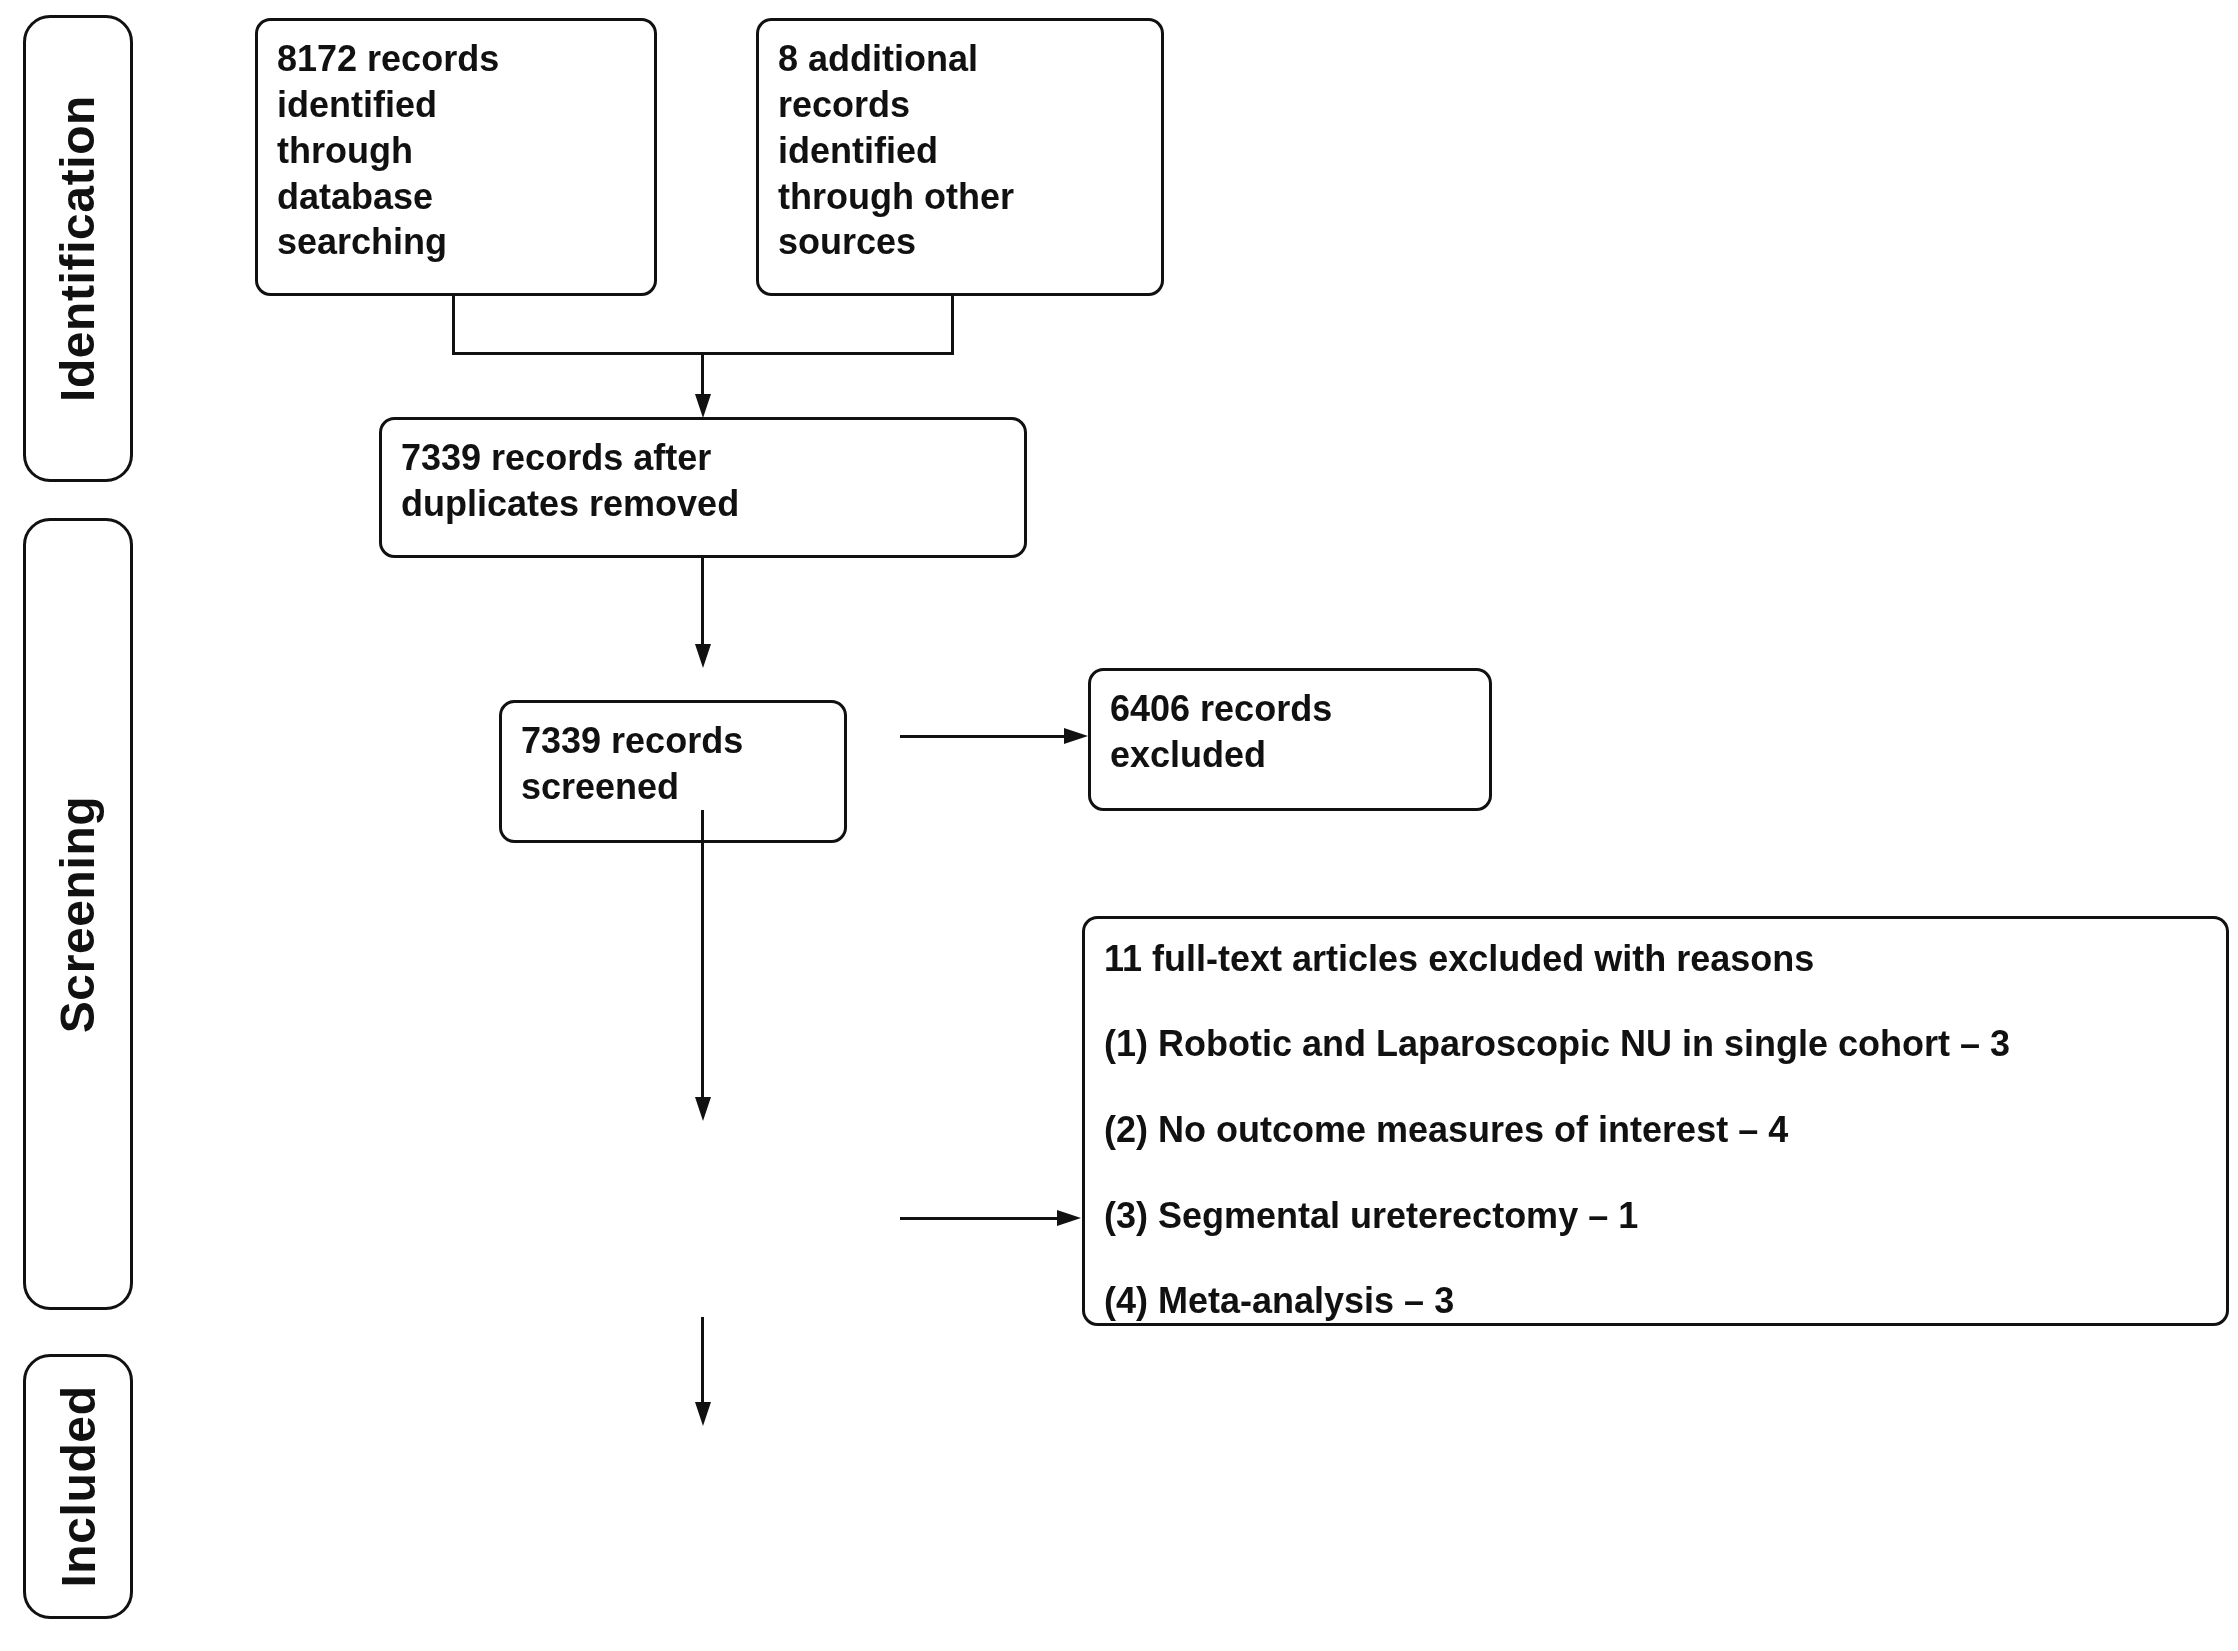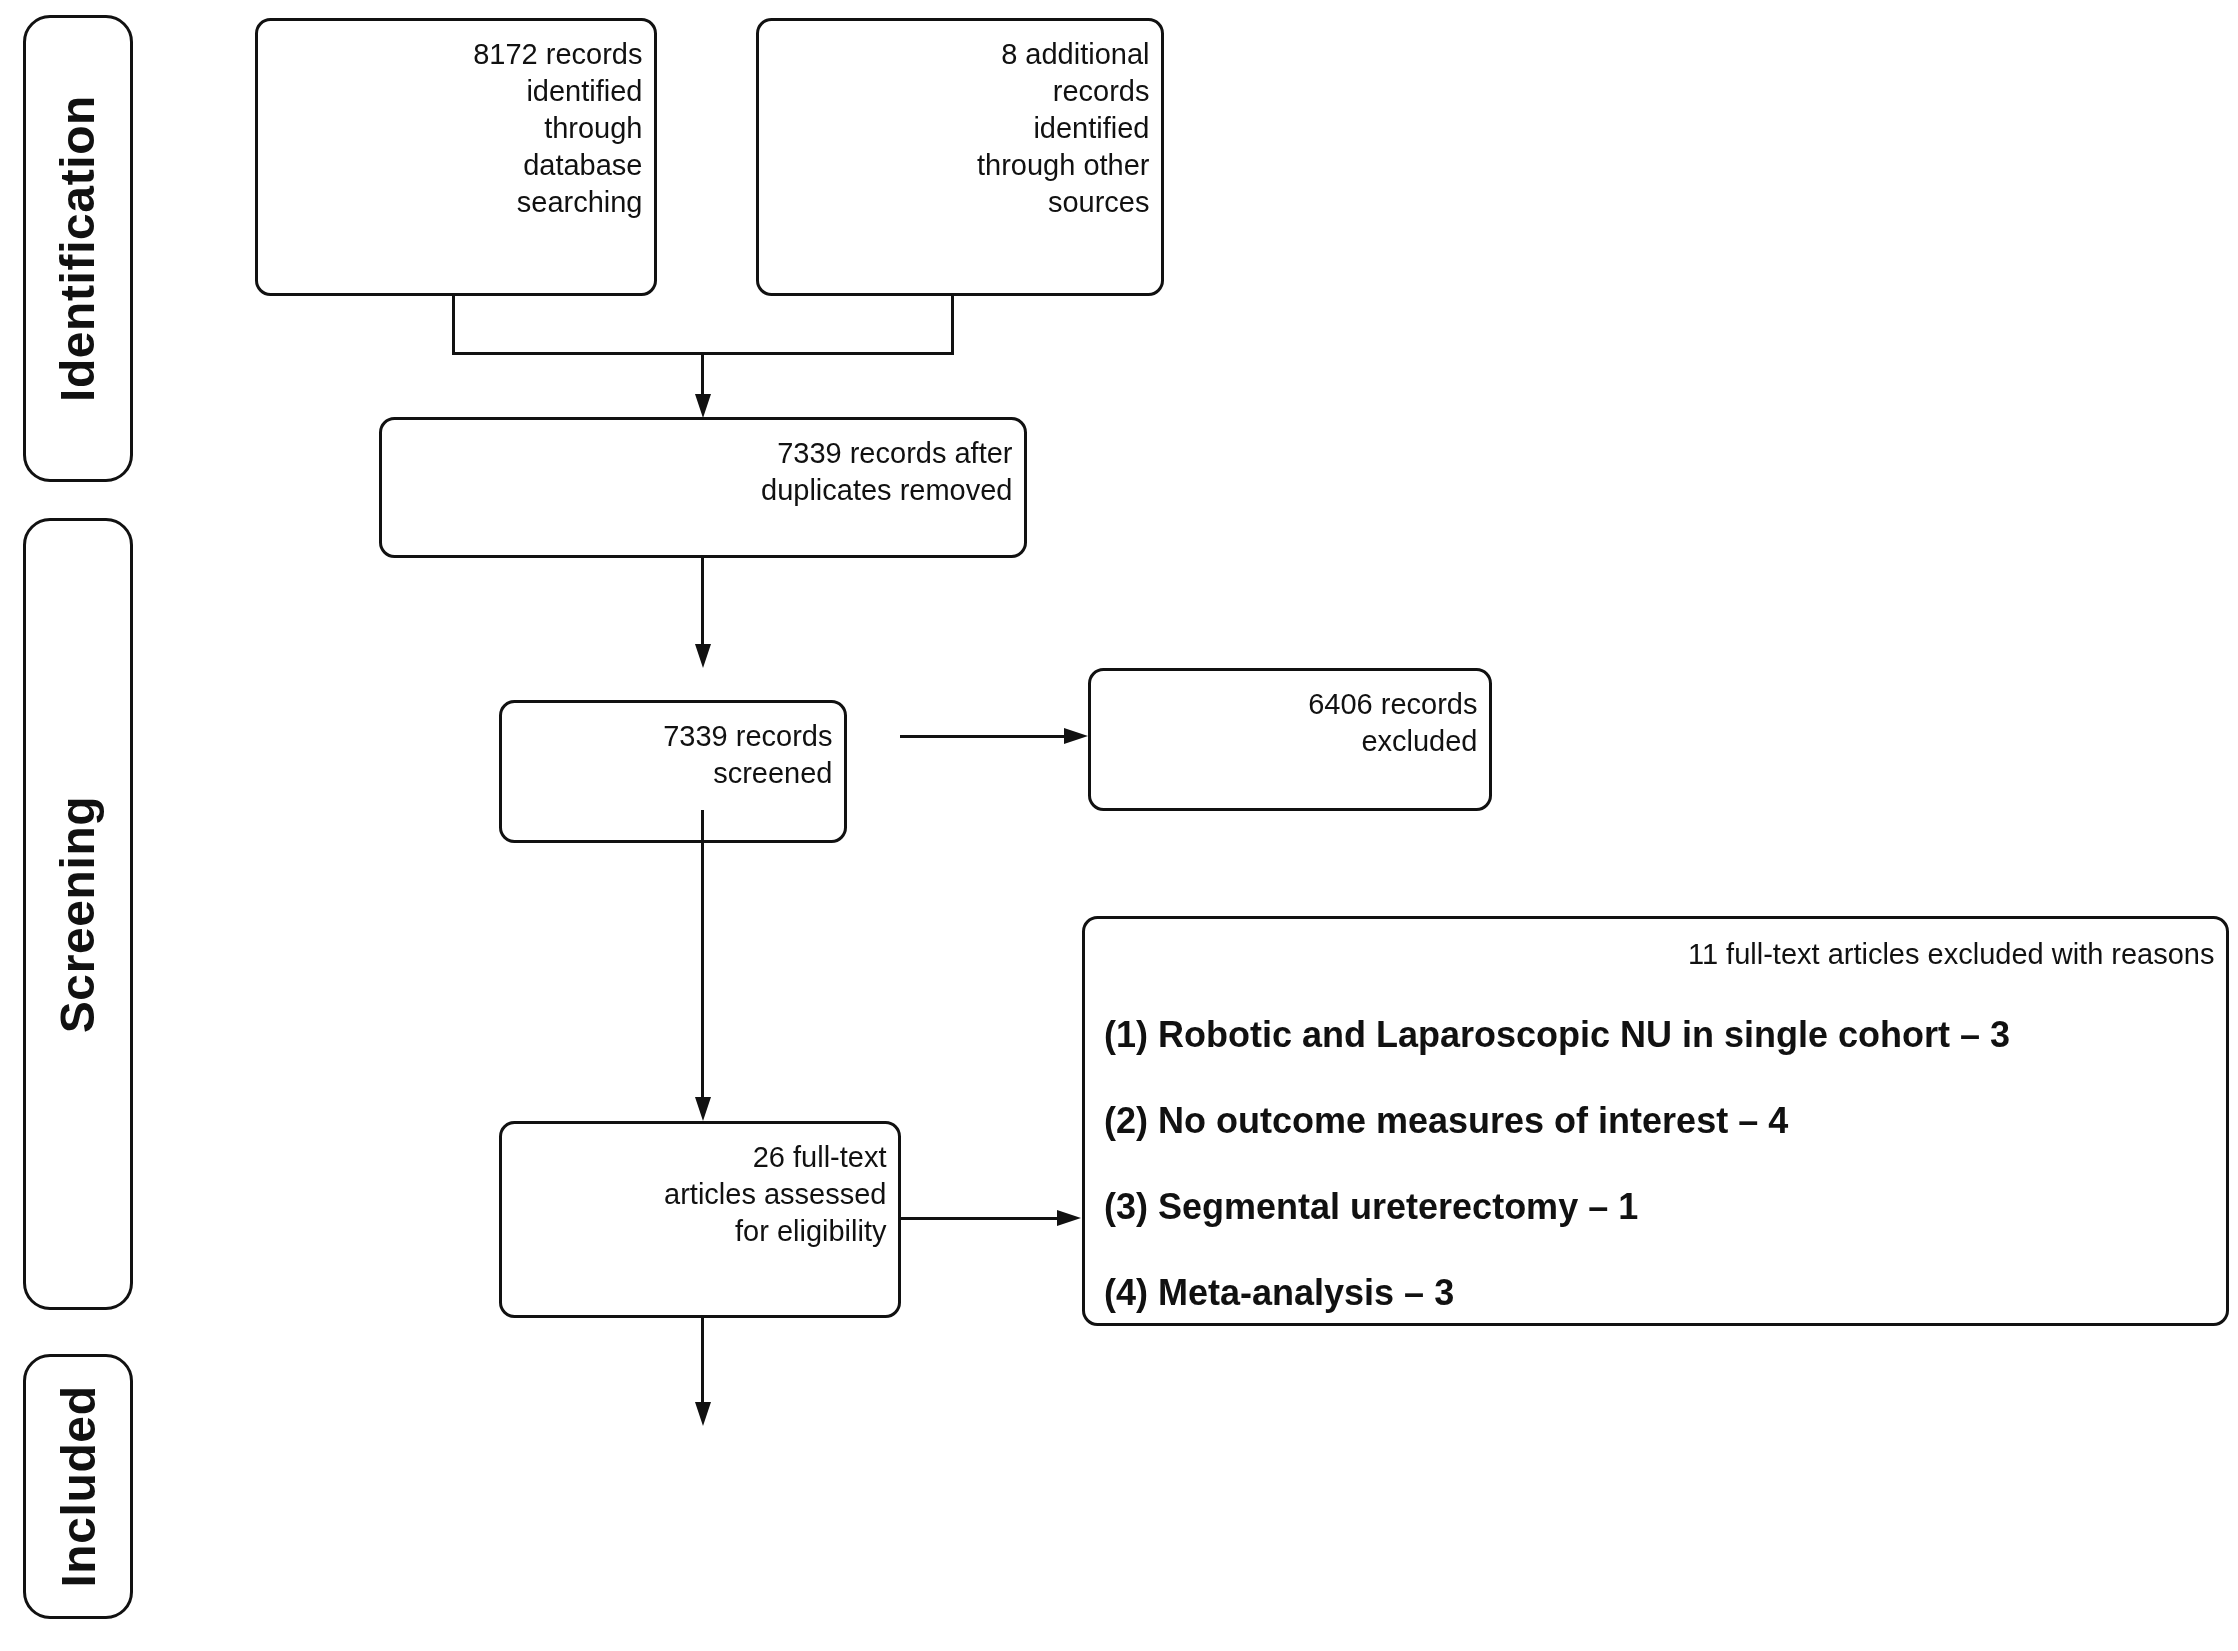--- a/index.html
+++ b/index.html
@@ -41,25 +41,24 @@
   .flow-box {
     position: absolute;
     border: 3.2px solid #111111;
     border-radius: 15.4px;
     background: #ffffff;
     box-sizing: border-box;
   }
   .box-text {
     display: block;
     white-space: pre-line;
-    font-size: 29px;
-    font-weight: 400;
+    font-size: 36px;
+    font-weight: 700;
     line-height: 1.27;
     padding: 15.4px 11.5px 0 19px;
-    text-align: right;
   }
   #box-database   { left: 255px;  top: 18px;   width: 402px;  height: 278px; }
   #box-additional { left: 756px; top: 18px;   width: 408px;  height: 278px; }
   #box-duplicates { left: 379px;  top: 417px;  width: 648px; height: 141px; }
   #box-screened   { left: 499px;  top: 700px; width: 348px;  height: 143px; }
   #box-excluded   { left: 1088px; top: 668px; width: 404px;  height: 143px; }
   #box-assessed   { left: 499px;  top: 1121px; width: 402px;  height: 197px; }
   #box-reasons    { left: 1082px; top: 916px; width: 1147px; height: 410px; }
   #box-included   { left: 499px;  top: 1426px; width: 402px;  height: 197px; }
 
@@ -148,25 +147,20 @@
   <div class="flow-box" id="box-screened">
     <span class="box-text">7339 records
 screened</span>
   </div>
 
   <div class="flow-box" id="box-excluded">
     <span class="box-text">6406 records
 excluded</span>
   </div>
 
-  <div class="flow-box" id="box-assessed">
-    <span class="box-text">26 full-text
-articles assessed
-for eligibility</span>
-  </div>
 
   <div class="flow-box" id="box-reasons">
     <span class="box-text">11 full-text articles excluded with reasons</span>
     <span class="reason-line">(1) Robotic and Laparoscopic NU in single cohort – 3</span>
     <span class="reason-line">(2) No outcome measures of interest – 4</span>
     <span class="reason-line">(3) Segmental ureterectomy – 1</span>
     <span class="reason-line">(4) Meta-analysis – 3</span>
   </div>
 
 

